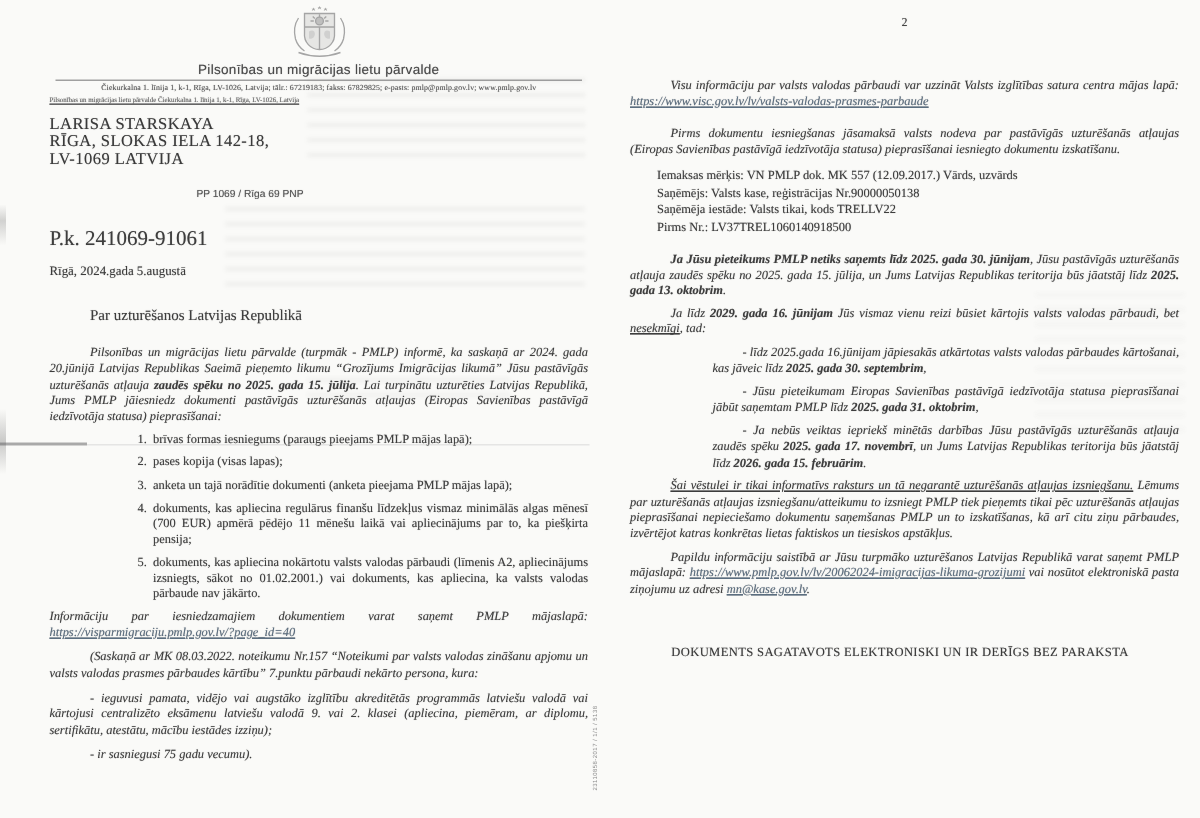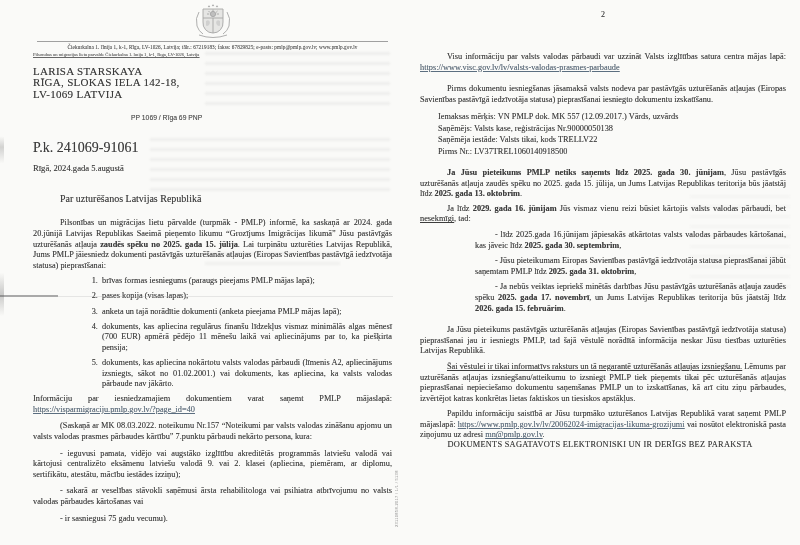--- a/index.html
+++ b/index.html
@@ -9,21 +9,21 @@
     font-family:"Liberation Serif", serif;
     color:#3d3d3d;
   }
   .page{
     position:absolute;top:0;height:545px;box-sizing:border-box;
     text-shadow:0 0 .6px rgba(80,80,80,.55);
   }
   #page-left{left:0;width:400px;padding:2px 8px 0 33px;}
   #page-right{left:400px;width:400px;padding:10px 14px 0 20px;}
   .body-text{font-size:8.3px;line-height:10.6px;}
-  p{margin:0;}
+  p{margin:0;font-style:italic;}
   .just{text-align:justify;}
   .ind{text-indent:27px;}
   
   .arms{display:block;margin:0 auto;filter:blur(.3px);opacity:.85;}
   .org-name{
     font-family:"Liberation Sans", sans-serif;font-size:9px;text-align:center;
     color:#4a4a4a;margin-top:2px;letter-spacing:.2px;
   }
   .head-rule{height:1px;background:#8a8a8a;margin:2px 4px 2px 4px;opacity:.8;}
   .addr-line{font-size:5.2px;text-align:center;color:#555;letter-spacing:.1px;}
@@ -39,21 +39,21 @@
   .info-para{margin-top:4px;}
   .mk-para{margin-top:6px;}
   .exc{margin-top:6px;}
   
   .page-num{font-size:8px;text-align:center;margin:0 0 0 0;color:#444;}
   .rp{margin-top:11px;}
   .rp-first{margin-top:33px;}
   .payment{margin:6px 0 0 18px;line-height:11.4px;}
   .retry-item{margin:5px 0 0 55px;text-indent:20px;text-align:justify;}
   .footer-line{
-    position:absolute;left:20px;width:360px;top:440px;text-align:center;
+    position:absolute;left:20px;width:360px;top:430px;text-align:center;
     font-size:8.4px;letter-spacing:.25px;color:#3b3b3b;
   }
   .link{color:#5b6e80;text-decoration:underline;}
   b,.b{font-weight:bold;}
   .u{text-decoration:underline;}
   
   .smudge{position:absolute;filter:blur(1.3px);
     background:repeating-linear-gradient(180deg, rgba(110,110,110,.16) 0 3px, rgba(0,0,0,0) 3px 10px);}
   #smudge1{left:205px;top:52px;width:185px;height:60px;opacity:.55;}
   #smudge2{left:150px;top:138px;width:240px;height:58px;opacity:.5;}
@@ -84,20 +84,21 @@
       <circle cx="24" cy="12" r="2.6" fill="#b5b5b5"></circle>
       <path d="M24 7.5 v2 M19.5 9 l1.4 1.4 M28.5 9 l-1.4 1.4 M18 12 h2.2 M27.8 12 h2.2"></path>
       <path d="M14 16 h20 M24 16 v15"></path>
       <path d="M17 19 q2 -1.5 3.5 0 q1 2 -0.5 4 q-2 1.5 -3 0.5" fill="#c9c9c9" stroke="none"></path>
       <path d="M31 19 q-2 -1.5 -3.5 0 q-1 2 0.5 4 q2 1.5 3 0.5" fill="#c9c9c9" stroke="none"></path>
       <path d="M10 10 q-4 6 -2 14 q1.5 5 6 8"></path>
       <path d="M38 10 q4 6 2 14 q-1.5 5 -6 8"></path>
       <path d="M10 33 q14 5 28 0"></path>
     </g>
   </svg>
+  <div class="org-name">Pilsonības un migrācijas lietu pārvalde</div>
   <div class="head-rule"></div>
   <div class="addr-line">Čiekurkalna 1. līnija 1, k-1, Rīga, LV-1026, Latvija; tālr.: 67219183; fakss: 67829825; e-pasts: pmlp@pmlp.gov.lv; www.pmlp.gov.lv</div>
   <div class="addr-sub">Pilsonības un migrācijas lietu pārvalde Čiekurkalna 1. līnija 1, k-1, Rīga, LV-1026, Latvija</div>
 
   <div class="recipient">
     <div>LARISA STARSKAYA</div>
     <div>RĪGA, SLOKAS IELA 142-18,</div>
     <div>LV-1069 LATVIJA</div>
   </div>
 
@@ -113,21 +114,20 @@
     <li><span>brīvas formas iesniegums (paraugs pieejams PMLP mājas lapā);</span></li>
     <li><span>pases kopija (visas lapas);</span></li>
     <li><span>anketa un tajā norādītie dokumenti (anketa pieejama PMLP mājas lapā);</span></li>
     <li><span>dokuments, kas apliecina regulārus finanšu līdzekļus vismaz minimālās algas mēnesī (700 EUR) apmērā pēdējo 11 mēnešu laikā vai apliecinājums par to, ka piešķirta pensija;</span></li>
     <li><span>dokuments, kas apliecina nokārtotu valsts valodas pārbaudi (līmenis A2, apliecinājums izsniegts, sākot no 01.02.2001.) vai dokuments, kas apliecina, ka valsts valodas pārbaude nav jākārto.</span></li>
   </ol>
 
   <p class="body-text just info-para"><span>Informāciju par iesniedzamajiem dokumentiem varat saņemt PMLP mājaslapā: </span><span class="link">https://visparmigraciju.pmlp.gov.lv/?page_id=40</span></p>
   <p class="body-text just ind mk-para"><span>(Saskaņā ar MK 08.03.2022. noteikumu Nr.157 “Noteikumi par valsts valodas zināšanu apjomu un valsts valodas prasmes pārbaudes kārtību” 7.punktu pārbaudi nekārto persona, kura:</span></p>
   <p class="body-text just ind exc"><span>- ieguvusi pamata, vidējo vai augstāko izglītību akreditētās programmās latviešu valodā vai kārtojusi centralizēto eksāmenu latviešu valodā 9. vai 2. klasei (apliecina, piemēram, ar diplomu, sertifikātu, atestātu, mācību iestādes izziņu);</span></p>
-  <p class="body-text just ind exc"><span>- sakarā ar veselības stāvokli saņēmusi ārsta rehabilitologa vai psihiatra atbrīvojumu no valsts valodas pārbaudes kārtošanas vai</span></p>
   <p class="body-text just ind exc"><span>- ir sasniegusi 75 gadu vecumu).</span></p>
 </div>
 
 <div class="page" id="page-right">
   <div class="page-num">2</div>
 
   <p class="body-text just ind rp rp-first"><span>Visu informāciju par valsts valodas pārbaudi var uzzināt Valsts izglītības satura centra mājas lapā: </span><span class="link">https://www.visc.gov.lv/lv/valsts-valodas-prasmes-parbaude</span></p>
   <p class="body-text just ind rp"><span>Pirms dokumentu iesniegšanas jāsamaksā valsts nodeva par pastāvīgās uzturēšanās atļaujas (Eiropas Savienības pastāvīgā iedzīvotāja statusa) pieprasīšanai iesniegto dokumentu izskatīšanu.</span></p>
 
   <div class="payment body-text">
@@ -137,23 +137,22 @@
     <div>Pirms Nr.: LV37TREL1060140918500</div>
   </div>
 
   <p class="body-text just ind rp"><span class="b">Ja Jūsu pieteikums PMLP netiks saņemts līdz 2025. gada 30. jūnijam</span><span>, Jūsu pastāvīgās uzturēšanās atļauja zaudēs spēku no 2025. gada 15. jūlija, un Jums Latvijas Republikas teritorija būs jāatstāj līdz </span><span class="b">2025. gada 13. oktobrim</span><span>.</span></p>
   <p class="body-text just ind" style="margin-top:4px;"><span>Ja līdz </span><span class="b">2029. gada 16. jūnijam</span><span> Jūs vismaz vienu reizi būsiet kārtojis valsts valodas pārbaudi, bet </span><span class="u">nesekmīgi</span><span>, tad:</span></p>
 
   <p class="body-text retry-item"><span>- līdz 2025.gada 16.jūnijam jāpiesakās atkārtotas valsts valodas pārbaudes kārtošanai, kas jāveic līdz </span><span class="b">2025. gada 30. septembrim</span><span>,</span></p>
   <p class="body-text retry-item"><span>- Jūsu pieteikumam Eiropas Savienības pastāvīgā iedzīvotāja statusa pieprasīšanai jābūt saņemtam PMLP līdz </span><span class="b">2025. gada 31. oktobrim</span><span>,</span></p>
   <p class="body-text retry-item"><span>- Ja nebūs veiktas iepriekš minētās darbības Jūsu pastāvīgās uzturēšanās atļauja zaudēs spēku </span><span class="b">2025. gada 17. novembrī</span><span>, un Jums Latvijas Republikas teritorija būs jāatstāj līdz </span><span class="b">2026. gada 15. februārim</span><span>.</span></p>
 
-  <p class="body-text just ind rp"><span>Ja Jūsu pieteikums pastāvīgās uzturēšanās atļaujas (Eiropas Savienības pastāvīgā iedzīvotāja statusa) pieprasīšanai jau ir iesniegts PMLP, tad šajā vēstulē norādītā informācija neskar Jūsu tiesības uzturēties Latvijas Republikā.</span></p>
   <p class="body-text just ind" style="margin-top:5px;"><span class="u">Šai vēstulei ir tikai informatīvs raksturs un tā negarantē uzturēšanās atļaujas izsniegšanu.</span><span> Lēmums par uzturēšanās atļaujas izsniegšanu/atteikumu to izsniegt PMLP tiek pieņemts tikai pēc uzturēšanās atļaujas pieprasīšanai nepieciešamo dokumentu saņemšanas PMLP un to izskatīšanas, kā arī citu ziņu pārbaudes, izvērtējot katras konkrētas lietas faktiskos un tiesiskos apstākļus.</span></p>
-  <p class="body-text just ind" style="margin-top:5px;"><span>Papildu informāciju saistībā ar Jūsu turpmāko uzturēšanos Latvijas Republikā varat saņemt PMLP mājaslapā: </span><span class="link">https://www.pmlp.gov.lv/lv/20062024-imigracijas-likuma-grozijumi</span><span> vai nosūtot elektroniskā pasta ziņojumu uz adresi </span><span class="link">mn@pmlp.gov.lv</span><span>.</span></p>
+  <p class="body-text just ind" style="margin-top:5px;"><span>Papildu informāciju saistībā ar Jūsu turpmāko uzturēšanos Latvijas Republikā varat saņemt PMLP mājaslapā: </span><span class="link">https://www.pmlp.gov.lv/lv/20062024-imigracijas-likuma-grozijumi</span><span> vai nosūtot elektroniskā pasta ziņojumu uz adresi </span><span class="link">mn@kase.gov.lv</span><span>.</span></p>
 
   <div class="footer-line">DOKUMENTS SAGATAVOTS ELEKTRONISKI UN IR DERĪGS BEZ PARAKSTA</div>
 </div>
 
 <div class="smudge" id="smudge1"></div>
 <div class="smudge" id="smudge2"></div>
 <div class="smudge" id="smudge3"></div>
 <div class="smudge" id="smudge4"></div>
 <div class="scanline-strong"></div>
 <div class="scanline-faint"></div>

